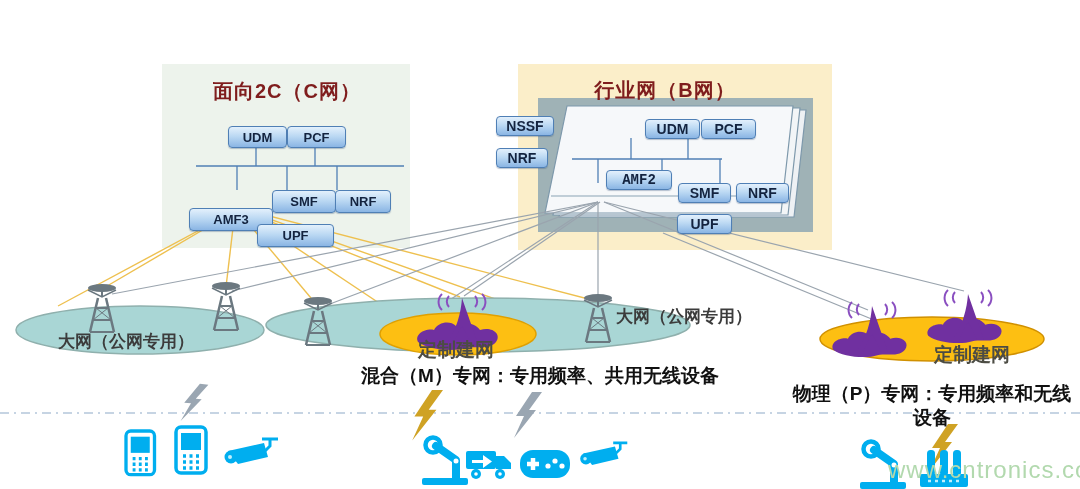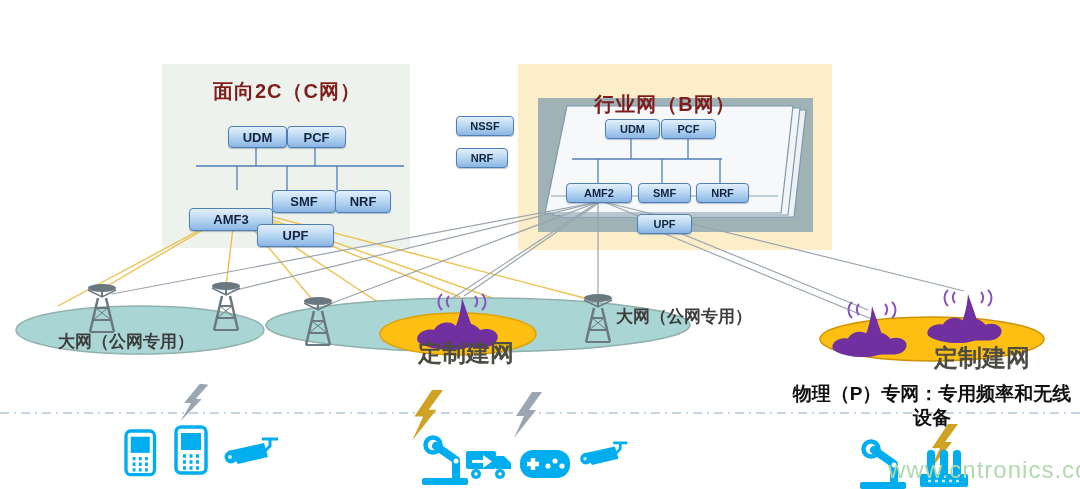--- a/index.html
+++ b/index.html
@@ -8,32 +8,32 @@
     font-family:"Liberation Sans",sans-serif;background:#fff;
   }
   .abs{position:absolute;}
   
   .panel-c{left:162px;top:64px;width:248px;height:184px;background:#edf3ec;}
   .panel-b{left:518px;top:64px;width:314px;height:186px;background:#fbeec9;}
   .graybox{left:538px;top:98px;width:275px;height:134px;background:#9fb2b6;}
   
   .net-title{font-size:20px;font-weight:bold;color:#7f1d1d;text-align:center;letter-spacing:1px;}
   .title-c{left:172px;top:78px;width:230px;}
-  .title-b{left:545px;top:91px;width:240px;}
+  .title-b{left:545px;top:77px;width:240px;}
   
   .node{
     position:absolute;height:20px;border:1px solid #4f7fb5;border-radius:4px;
     background:linear-gradient(#e3f0fc 0%,#bcd9f3 45%,#8ab5e4 100%);
     color:#13233f;font-size:13px;font-weight:bold;
     display:flex;align-items:center;justify-content:center;
     box-shadow:0 1px 1px rgba(60,90,130,.35);
   }
-  .node.small{height:18px;font-size:11px;}
+  .node.small{height:18px;font-size:14px;margin-left:40px;}
   .cloud-label{font-size:17px;font-weight:600;color:#3c3c3c;white-space:nowrap;}
-  .build-label{font-size:24px;font-weight:bold;color:#4c4c44;white-space:nowrap;}
+  .build-label{font-size:19px;font-weight:bold;color:#4c4c44;white-space:nowrap;}
   .caption{font-size:19px;font-weight:bold;color:#111;text-align:center;line-height:1.25;}
   .caption.oneline{white-space:nowrap;}
   .watermark{font-size:24px;color:#b2d9ae;letter-spacing:1px;white-space:nowrap;}
   svg{position:absolute;left:0;top:0;}
 </style>
 </head>
 <body>
 
 <div id="canvas">
 
@@ -197,28 +197,29 @@
   <div class="node" style="left:189px;top:208px;width:82px;height:21px;">AMF3</div>
   <div class="node" style="left:272px;top:190px;width:62px;height:21px;">SMF</div>
   <div class="node" style="left:335px;top:190px;width:54px;height:21px;">NRF</div>
   <div class="node" style="left:257px;top:224px;width:75px;height:21px;">UPF</div>
 
   <div class="node small" style="left:456px;top:116px;width:56px;">NSSF</div>
   <div class="node small" style="left:456px;top:148px;width:50px;">NRF</div>
 
   <div class="node small" style="left:605px;top:119px;width:53px;">UDM</div>
   <div class="node small" style="left:661px;top:119px;width:53px;">PCF</div>
-  <div class="node small" style="left:566px;top:183px;width:64px;">AMF2</div>
+  <div class="node small" style="left:566px;top:170px;width:64px;font-family:Liberation Mono, monospace;">AMF2</div>
   <div class="node small" style="left:638px;top:183px;width:51px;">SMF</div>
   <div class="node small" style="left:696px;top:183px;width:51px;">NRF</div>
   <div class="node small" style="left:637px;top:214px;width:53px;">UPF</div>
 
   <div class="abs cloud-label" style="left:58px;top:330px;">大网（公网专用）</div>
 
   <div class="abs build-label" style="left:418px;top:337px;">定制建网</div>
+  <div class="abs caption oneline" style="left:335px;top:364px;width:410px;">混合（M）专网：专用频率、共用无线设备</div>
 
   <div class="abs cloud-label" style="left:616px;top:305px;">大网（公网专用）</div>
 
   <div class="abs build-label" style="left:934px;top:342px;">定制建网</div>
   <div class="abs caption" style="left:786px;top:366px;width:292px;margin-top:16px;">物理（P）专网：专用频率和无线设备</div>
 
   <div class="abs watermark" style="left:888px;top:456px;">www.cntronics.com</div>
 
 </div>
 

